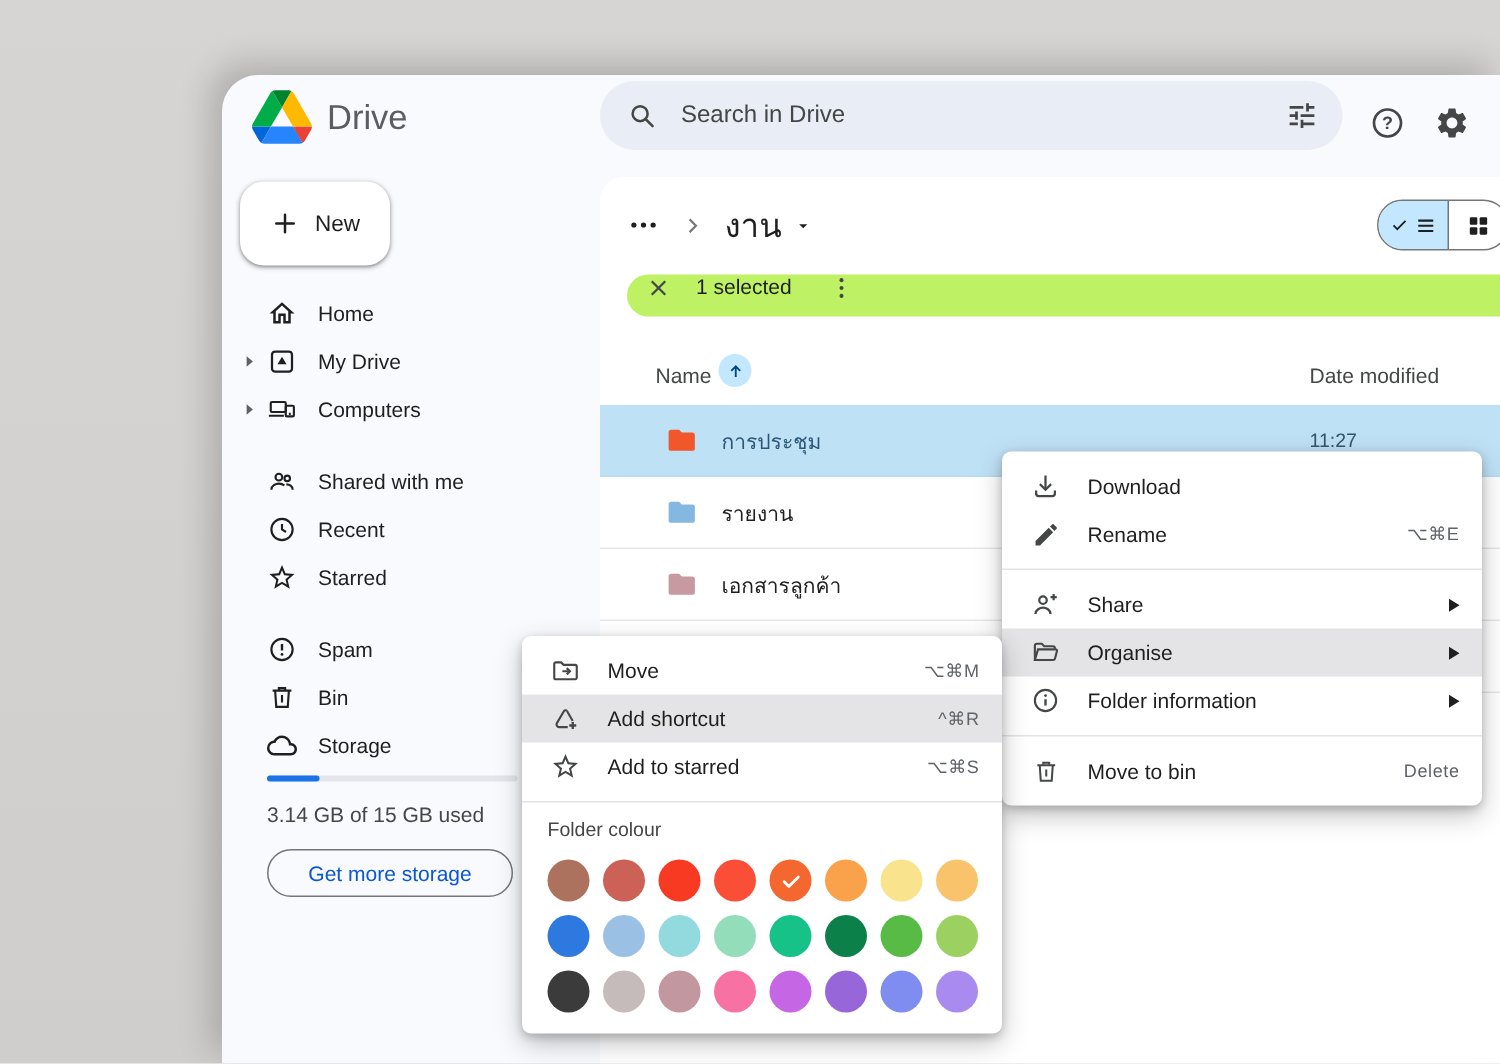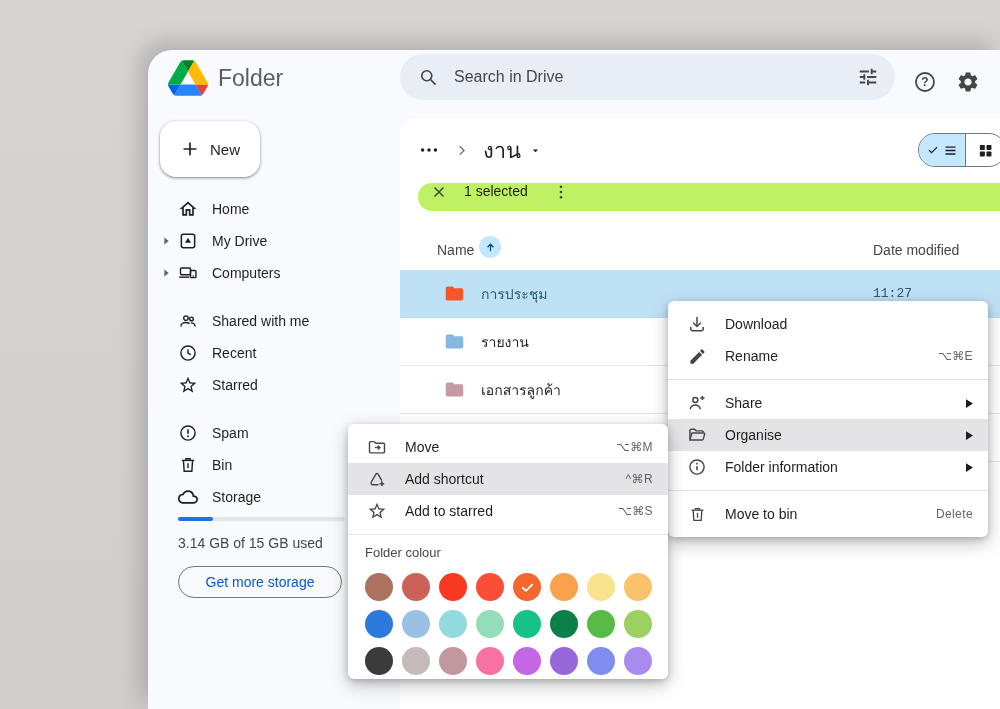--- a/index.html
+++ b/index.html
@@ -74,30 +74,30 @@
   .sort-badge { position:absolute; left:79px; top:4px; width:22px; height:22px; border-radius:50%; background:#c2e7ff; display:flex; align-items:center; justify-content:center; }
   .th-date { position:absolute; left:473px; top:10px; font-size:14px; color:#444746; }
 
   .rows { position:absolute; left:0; top:152px; width:100%; }
   .row { position:relative; height:48px; display:flex; align-items:center; border-bottom:1px solid #e4e7ea; }
   .row .folder { margin-left:44px; }
   .row .fname { margin-left:16px; font-size:14px; color:#1f1f1f; }
   .row .fdate { position:absolute; left:473px; font-size:13px; color:#5f6368; }
   .row.selected { background:#bfe1f6; border-color:#b4dcf4; }
   .row.selected .fname { color:#2b5876; }
-  .row.selected .fdate { color:#33576f;font-family:Liberation Mono, monospace; }
+  .row.selected .fdate { color:#33576f; }
 
   
   .menu {
     position:absolute; width:320px; background:#fff; border-radius:6px;
     box-shadow:0 2px 6px rgba(0,0,0,.18), 0 6px 18px rgba(0,0,0,.25);
     padding:7px 0; z-index:10;
   }
   .context-menu { left:668px; top:301px; }
-  .submenu { left:348px; top:424px; z-index:11; padding-bottom:4px; }
+  .submenu { left:348px; top:424px; z-index:11; padding-bottom:14px; }
   .mi { display:flex; align-items:center; height:32px; padding:0 15px 0 18px; gap:17px; font-size:14px; color:#1f1f1f; }
   .mi .ic { width:22px; height:22px; flex:none; display:flex; align-items:center; justify-content:center; }
   .mi .lbl { flex:1; }
   .mi .sc { font-size:12px; color:#5f6368; letter-spacing:.4px; }
   .mi.highlight { background:#e4e4e6; }
   .menu-divider { height:1px; background:#e1e3e5; margin:7px 0; }
 
   .fc-label { margin:10px 0 0 17px; font-size:13px; color:#444746; }
   .swatches { margin:13px 0 0 17px; width:292px; display:flex; flex-wrap:wrap; gap:9px; }
   .swatch { width:28px; height:28px; border-radius:50%; display:flex; align-items:center; justify-content:center; }
@@ -111,21 +111,21 @@
     <span>
       <svg width="40" height="36" viewBox="0 0 87.3 78">
         <path d="m6.6 66.85 3.85 6.65c.8 1.4 1.95 2.5 3.3 3.3l13.75-23.8h-27.5c0 1.55.4 3.1 1.2 4.5z" fill="#0066da"></path>
         <path d="m43.65 25-13.75-23.8c-1.35.8-2.5 1.9-3.3 3.3l-25.4 44a9.06 9.06 0 0 0 -1.2 4.5h27.5z" fill="#00ac47"></path>
         <path d="m73.55 76.8c1.35-.8 2.5-1.9 3.3-3.3l1.6-2.75 7.65-13.25c.8-1.4 1.2-2.95 1.2-4.5h-27.502l5.852 11.5z" fill="#ea4335"></path>
         <path d="m43.65 25 13.75-23.8c-1.35-.8-2.9-1.2-4.5-1.2h-18.5c-1.6 0-3.15.45-4.5 1.2z" fill="#00832d"></path>
         <path d="m59.8 53h-32.3l-13.75 23.8c1.35.8 2.9 1.2 4.5 1.2h50.8c1.6 0 3.15-.45 4.5-1.2z" fill="#2684fc"></path>
         <path d="m73.4 26.5-12.7-22c-.8-1.4-1.95-2.5-3.3-3.3l-13.75 23.8 16.15 28h27.45c0-1.55-.4-3.1-1.2-4.5z" fill="#ffba00"></path>
       </svg>
     </span>
-    <span class="app-title">Folder</span>
+    <span class="app-title">Drive</span>
   </div>
 
   <div class="search-bar">
     <span class="mag">
       <svg width="20" height="20" viewBox="0 0 24 24">
           <circle cx="10.5" cy="10.5" r="6" fill="none" stroke="#444746" stroke-width="2"></circle>
           <path d="M15 15l5.5 5.5" stroke="#444746" stroke-width="2" stroke-linecap="round"></path>
         </svg>
     </span>
     <span class="ph">Search in Drive</span>

